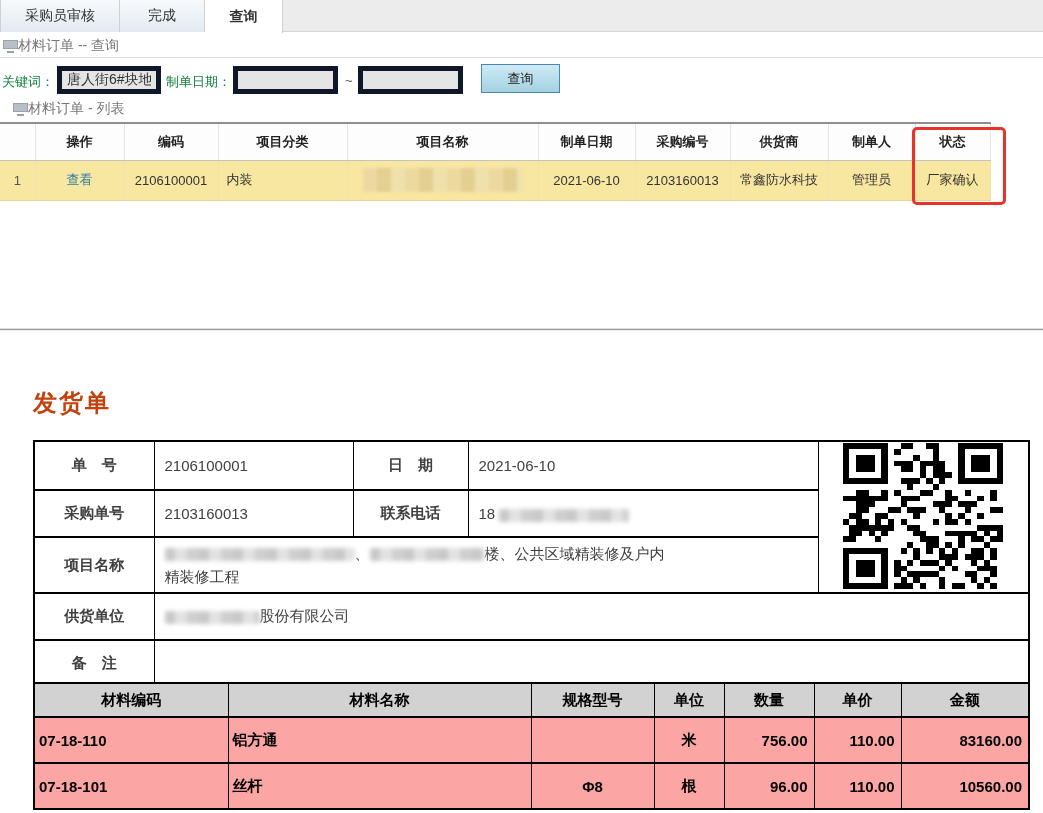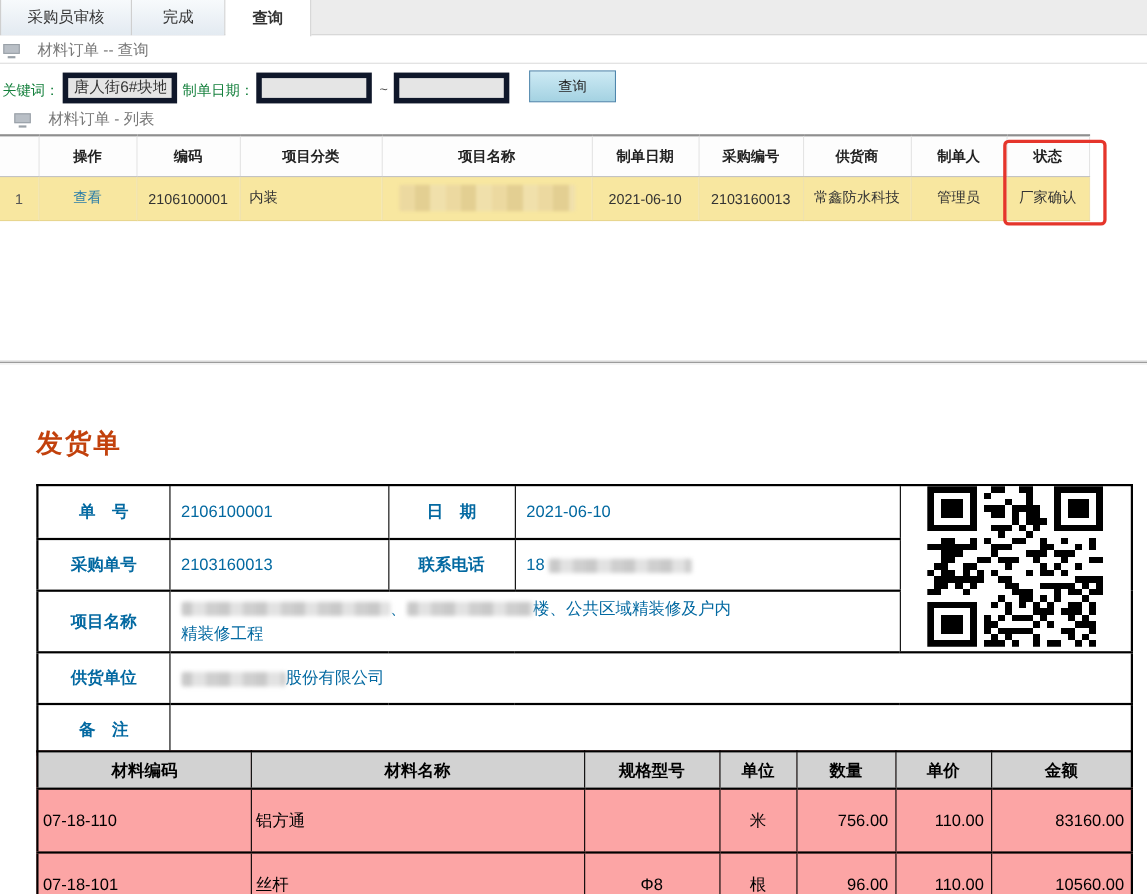--- a/index.html
+++ b/index.html
@@ -10,21 +10,21 @@
   
   .tabbar { position:absolute; left:0; top:0; width:1043px; height:32px; background:#ececec; border-bottom:1px solid #d6d6d6; display:flex; }
   .tab { height:32px; display:flex; align-items:center; justify-content:center; font-size:14px; color:#333;
          background:linear-gradient(#f7fafc,#e3eaf1); border-right:1px solid #cfcfcf; cursor:pointer; }
   .tab.t1 { width:120px; border-left:1px solid #cfcfcf; }
   .tab.t2 { width:85px; }
   .tab.t3 { width:78px; }
   .tab.active { background:#fff; font-weight:bold; height:33px; }
 
   
-  .sec-head { position:absolute; left:3px; display:flex; align-items:center; gap:16px; font-size:14px; color:#777; }
+  .sec-head { position:absolute; left:3px; display:flex; align-items:center; gap:0; font-size:14px; color:#777; }
   .monitor { position:relative; width:15px; height:13px; display:inline-block; }
   .monitor .scr { position:absolute; left:0; top:0; width:15px; height:9px; background:#b9bfc6; border:1px solid #9aa1a8; }
   .monitor .base { position:absolute; left:4px; bottom:0; width:7px; height:2px; background:#9aa1a8; }
   .rule { position:absolute; left:0; width:1043px; height:1px; background:#dcdcdc; }
 
   
   .flabel { position:absolute; font-size:13px; color:#15803d; }
   .finput { position:absolute; height:28px; border:5px solid #0f172a; background:#e5e5e5; font-size:14px; padding:0 5px; color:#333; font-family:inherit; }
   .tilde { position:absolute; font-size:13px; color:#555; }
   .btn-search { position:absolute; left:481px; top:64px; width:79px; height:29px; font-size:13px; color:#222;
@@ -42,34 +42,34 @@
   .redact-y { display:inline-block; width:160px; height:24px; border-radius:2px; vertical-align:middle;
     background:repeating-linear-gradient(90deg,#ecd9a0 0 14px,#e3cf92 14px 28px,#f0e0ab 28px 42px); filter:blur(1.5px); }
   .redbox { position:absolute; left:912px; top:127px; width:94px; height:78px; border:3px solid #e5352b; border-radius:5px; z-index:5; }
 
   .divider { position:absolute; left:0; top:328px; width:1043px; height:3px; background:#9c9c9c; border-top:1px solid #dedede; border-bottom:1px solid #f2f2f2; }
 
   
   .doc-title { position:absolute; left:33px; top:387px; width:995px; text-align:left; font-size:24px; font-weight:bold; color:#c2410c; letter-spacing:2px; }
   .doc { position:absolute; left:33px; border-collapse:collapse; table-layout:fixed; width:995px; background:#fff; }
   .doc.head { top:440px; }
-  .doc td { border:1px solid #000; border-bottom-width:2px; font-size:15px; color:#0369a1; vertical-align:middle; }
+  .doc td { border:1px solid #000; border-bottom-width:2px; font-size:15px; color:#404040; vertical-align:middle; }
   .doc td.lbl { font-weight:bold; text-align:center; }
   .doc td.val { text-align:left; padding-left:10px; }
   .doc tr.r1 td { height:49px; }
   .doc tr.r2 td { height:47px; }
   .doc tr.r3 td { height:56px; }
   .doc tr.r4 td { height:47px; }
   .doc tr.r5 td { height:46px; }
   .doc { border:2px solid #000; }
   .qrcell { text-align:center; vertical-align:middle; }
 
   .mat { position:absolute; left:33px; top:682px; border-collapse:collapse; table-layout:fixed; width:995px; border:2px solid #000; background:#fca5a5; }
   .mat th { background:#d2d2d2; font-size:15px; font-weight:bold; color:#000; height:34px; border:1px solid #000; border-bottom-width:2px; }
-  .mat td { height:58px; font-size:15px; color:#000; border:1px solid #000; border-bottom-width:2px; }
+  .mat td { height:46px; font-size:15px; color:#000; border:1px solid #000; border-bottom-width:2px;font-weight:bold; }
   .mat td.left { text-align:left; padding-left:4px; }
   .mat td.ctr { text-align:center; }
   .mat td.num { text-align:right; padding-right:6px; }
 
   .redact { display:inline-block; height:13px; border-radius:2px; vertical-align:middle;
     background:repeating-linear-gradient(90deg,#c9c9c9 0 10px,#e2e2e2 10px 22px,#cfcfcf 22px 34px); filter:blur(2px); }
 </style>
 </head>
 <body>
 

